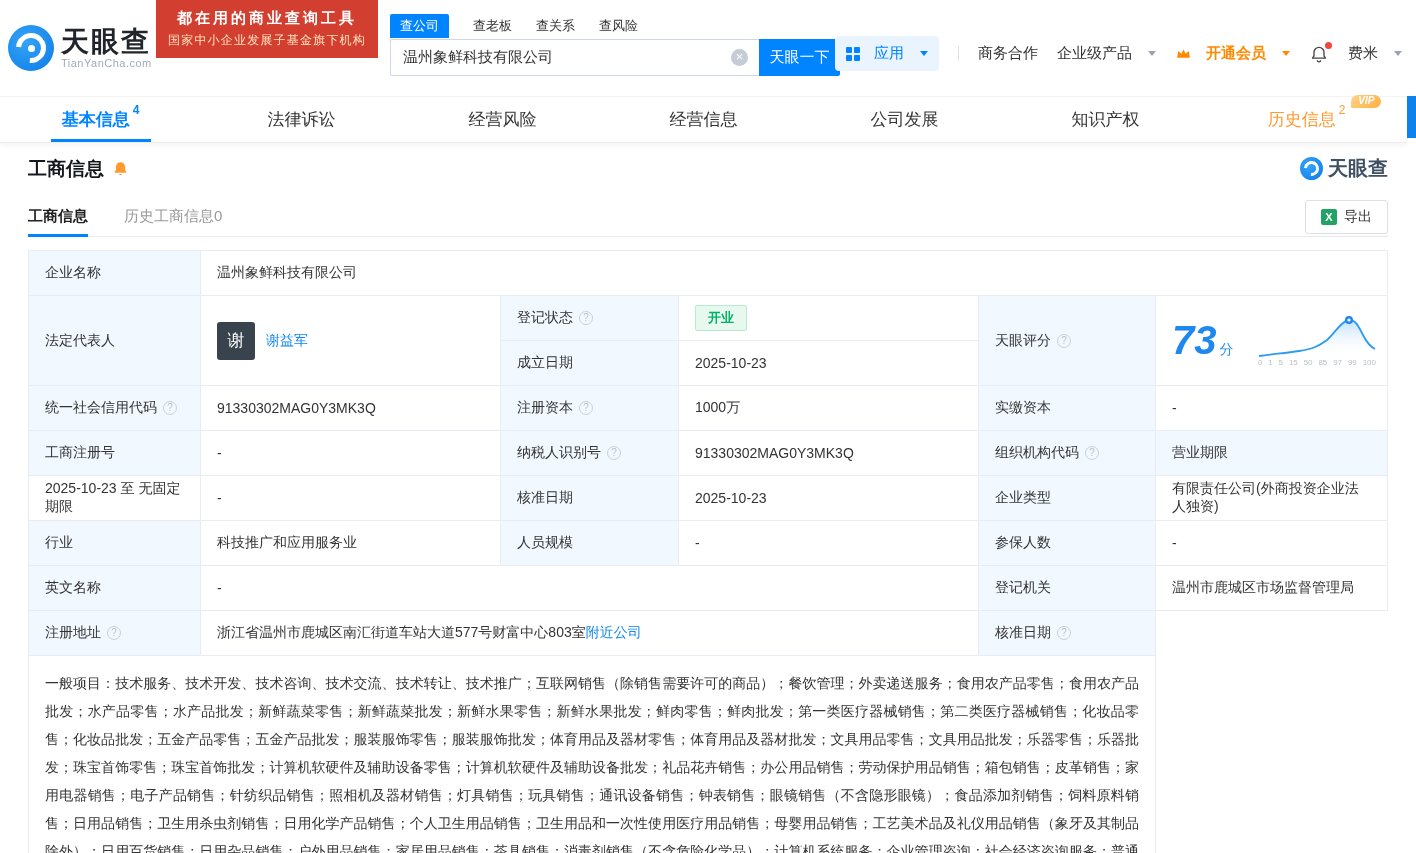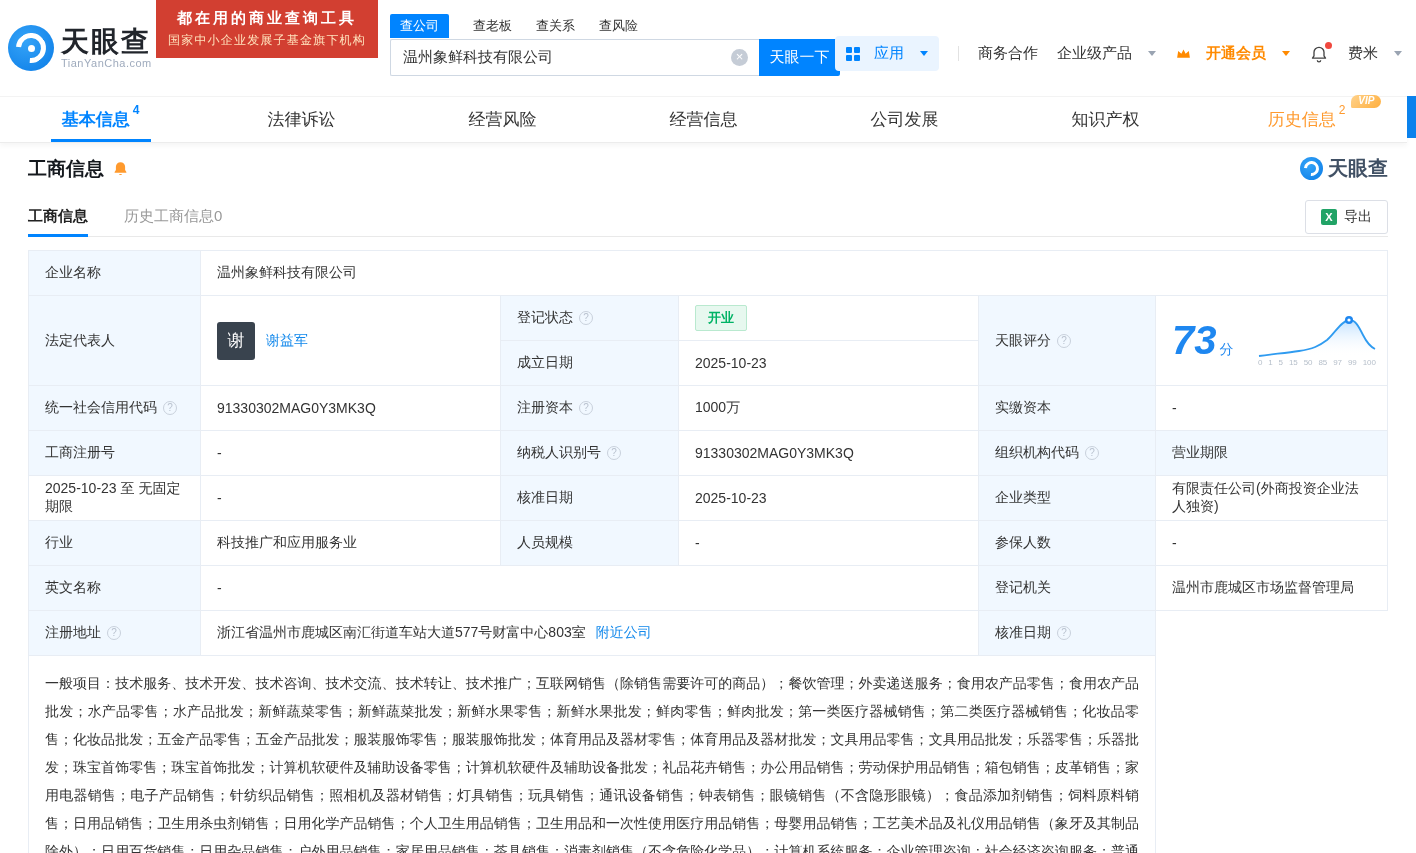--- a/index.html
+++ b/index.html
@@ -70,21 +70,21 @@
   .status-badge{background:#e7f8ef;border:1px solid #b9e9cf;color:#00b365;font-size:13px;padding:3px 12px;border-radius:2px;font-weight:bold;}
   .avatar{width:38px;height:38px;border-radius:3px;background:#39434e;color:#fff;font-size:17px;display:flex;align-items:center;justify-content:center;flex:none;cursor:pointer;}
   .rep-name{color:#1288eb;margin-left:11px;cursor:pointer;}
   .score-cell{justify-content:space-between;padding:0 10px 0 16px;}
   .score-wrap{display:flex;align-items:baseline;}
   .score-num{font-size:40px;font-weight:bold;font-style:italic;color:#1e87f0;}
   .score-unit{font-size:14px;color:#1e87f0;margin-left:3px;}
   .score-chart{width:120px;display:flex;flex-direction:column;}
   .ticks{display:flex;justify-content:space-between;font-size:8px;color:#b6bfca;line-height:9px;padding:0 1px;}
   .scope-cell{display:block;padding:13px 16px;line-height:28px;text-align:justify;}
-  .addr-link{color:#1288eb;margin-left:10px;white-space:nowrap;cursor:pointer;}
+  .addr-link{color:#1288eb;white-space:nowrap;cursor:pointer;}
 </style>
 </head>
 <body>
 
 <div class="page">
 
   <div class="header">
     <div class="logo">
       <div class="logo-circle"></div>
       <div>

